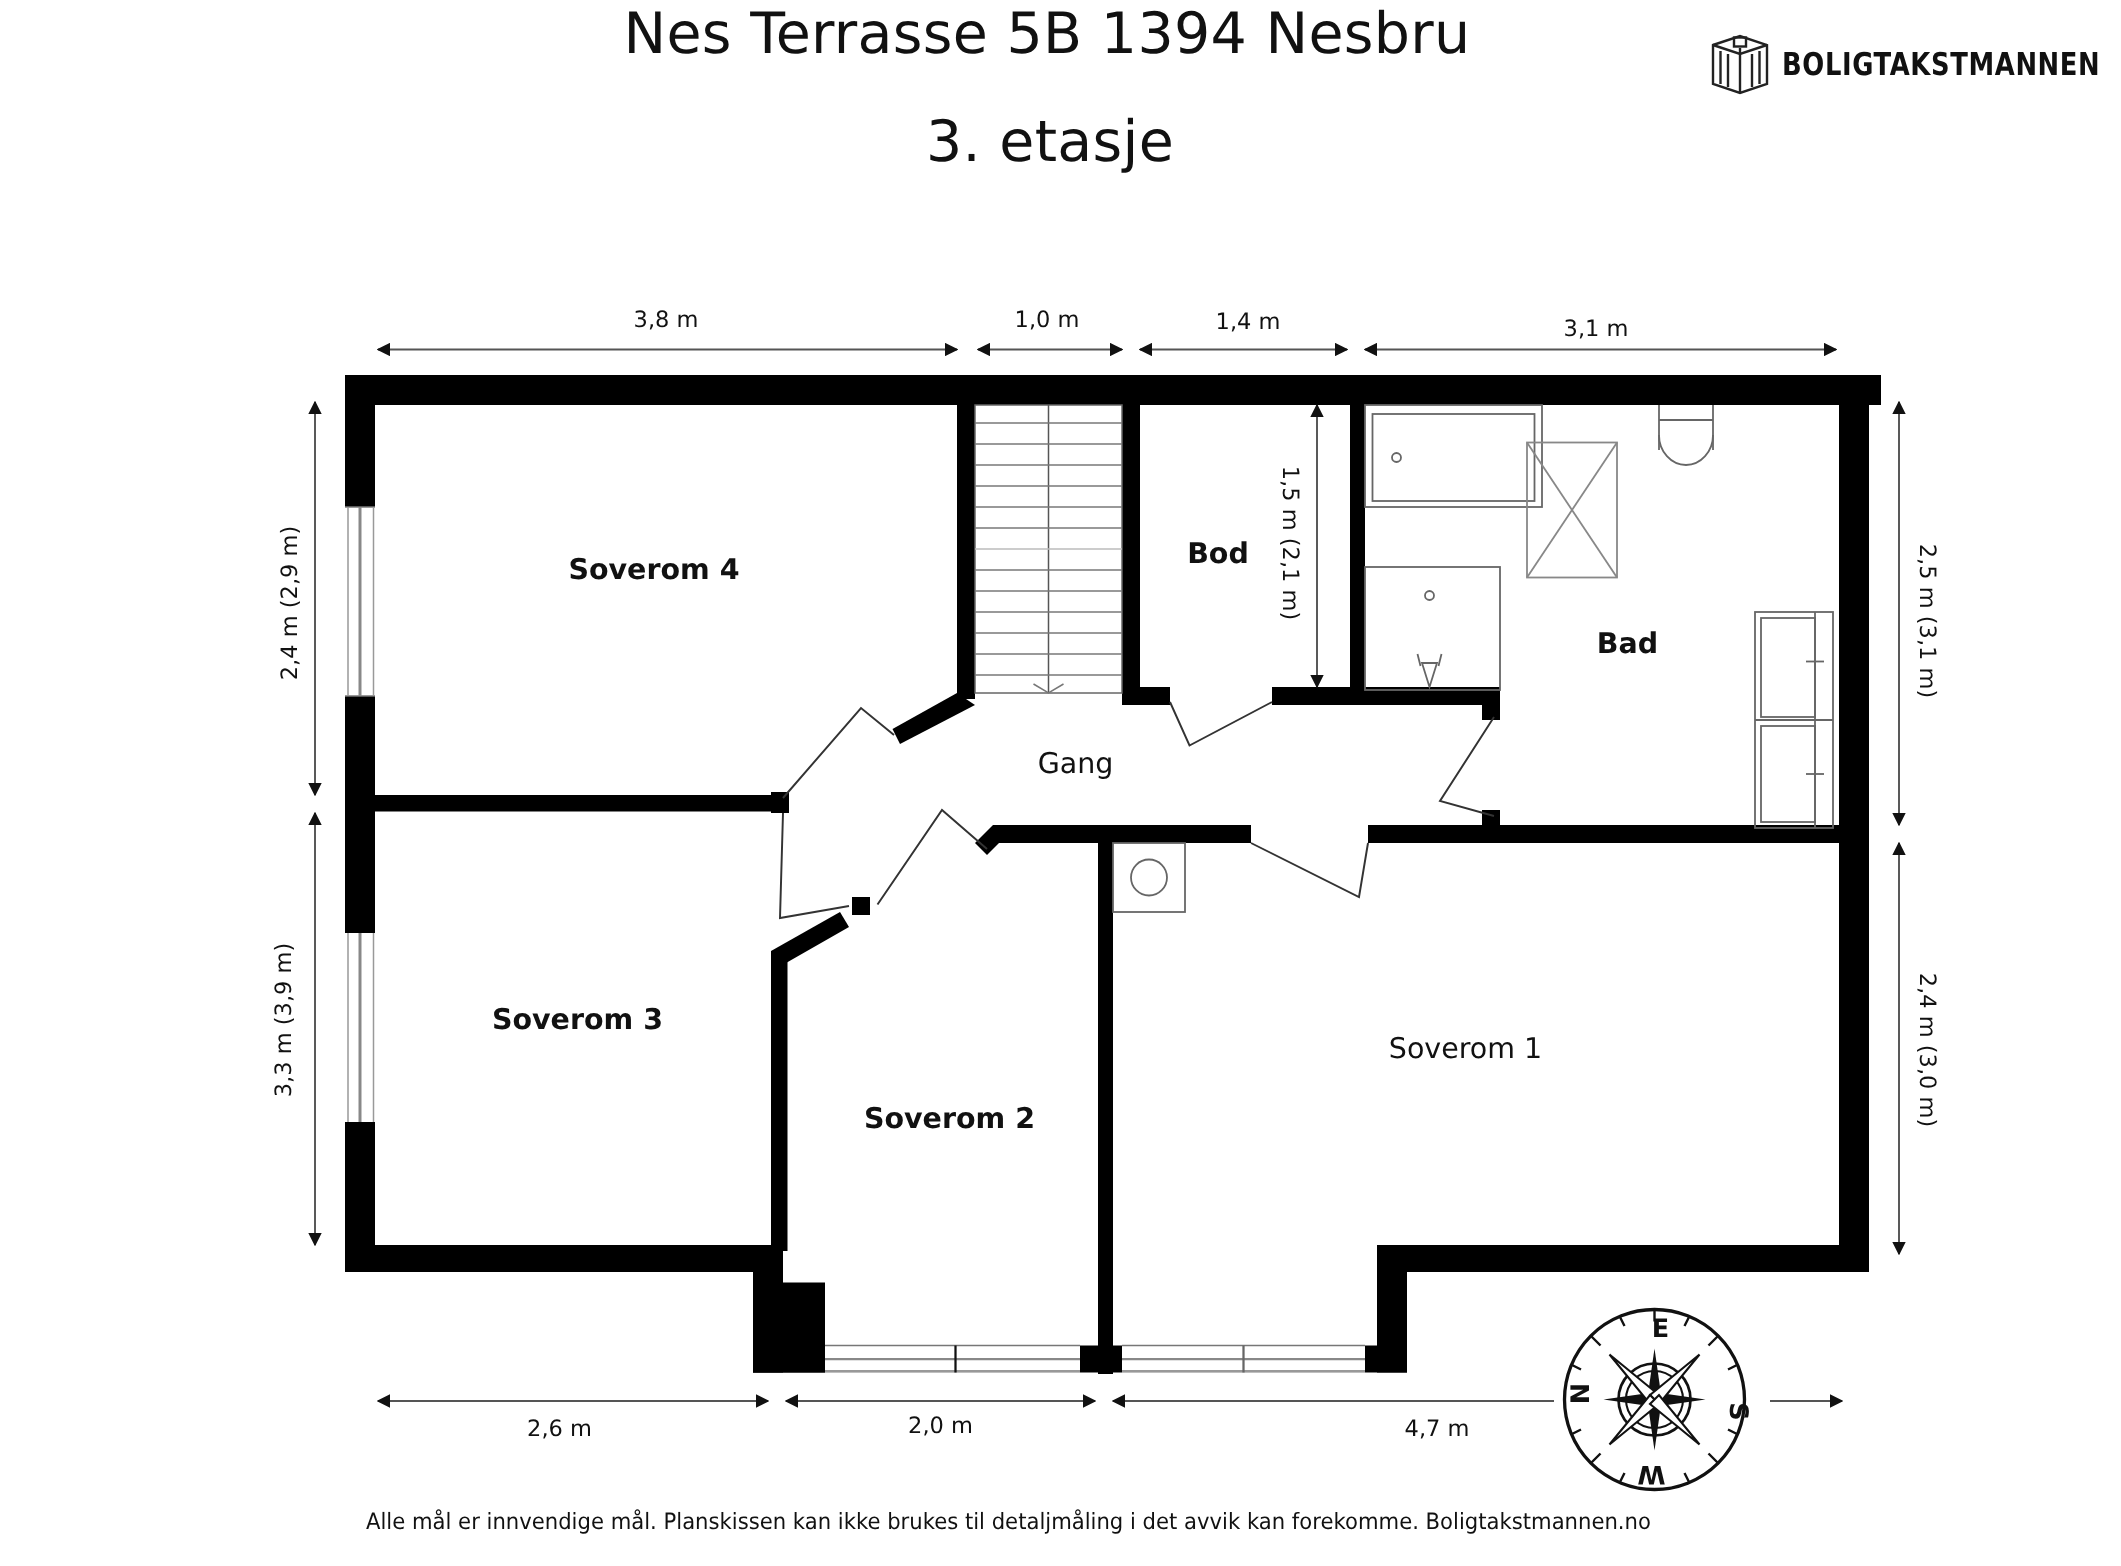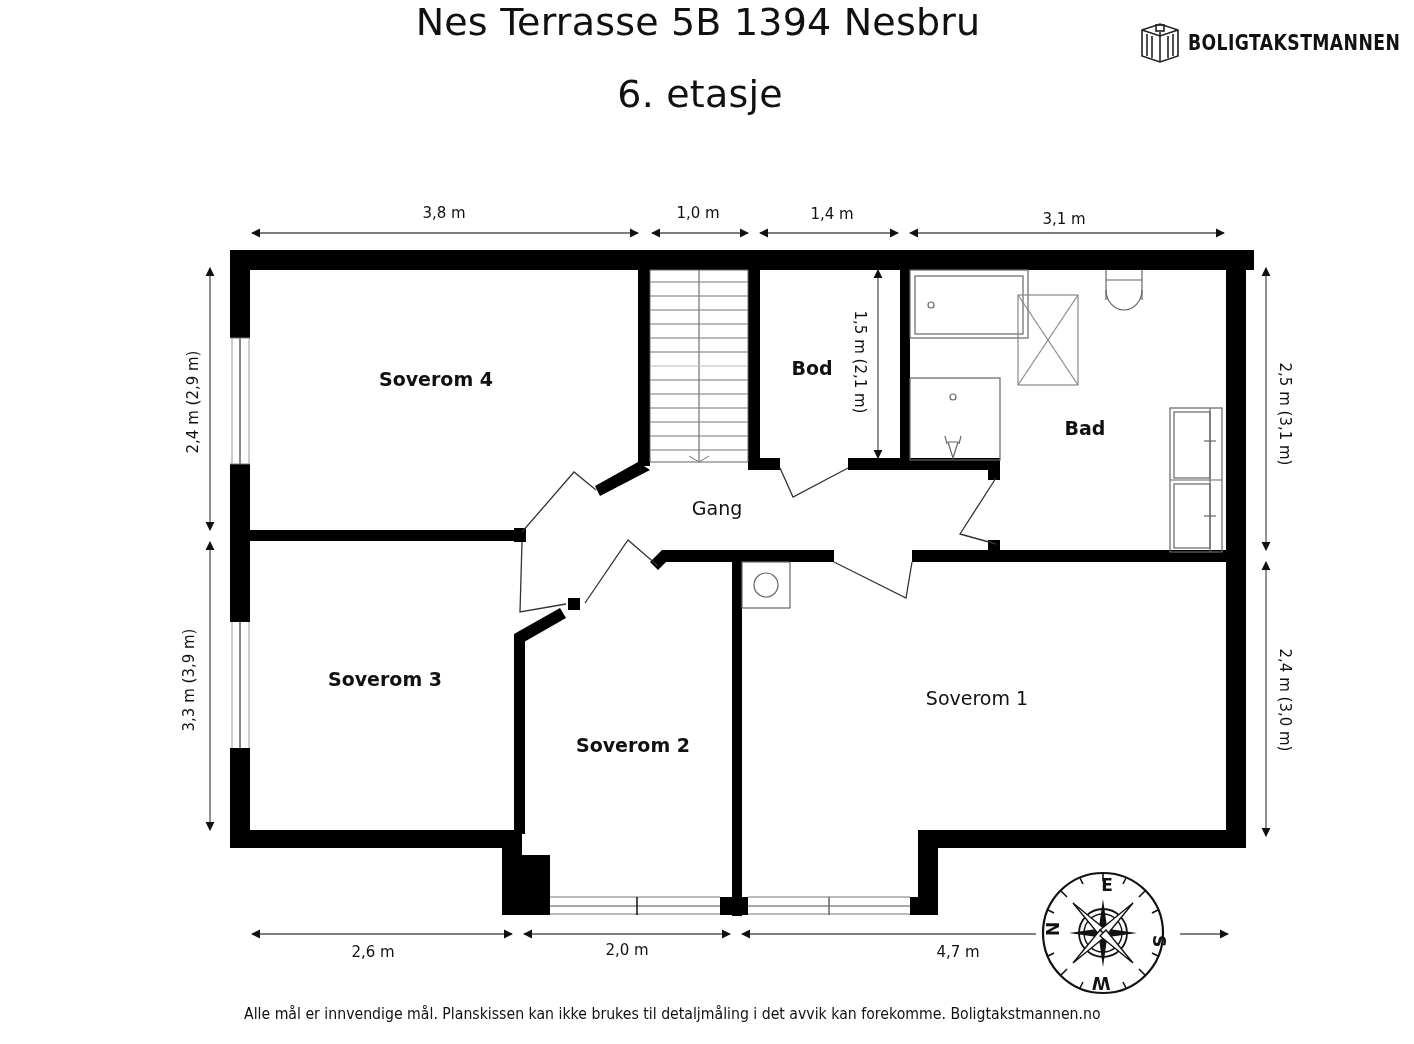--- a/index.html
+++ b/index.html
@@ -13,21 +13,21 @@
     svg.plan { position: absolute; left: 0; top: 0; }
     .room-label { font-family: "DejaVu Sans", sans-serif; font-size: 19px; fill: #111; }
     .room-label.bold { font-weight: bold; }
     .dim { font-family: "DejaVu Sans", sans-serif; font-size: 15px; fill: #111; }
     .footer { position: absolute; left: 244px; top: 1005px; font-family: "DejaVu Sans", sans-serif; font-size: 15px; color: #111; transform: scaleX(0.94); transform-origin: left center; white-space: nowrap; }
   </style>
 </head>
 <body>
 
 <div class="title line1"><span>Nes Terrasse 5B 1394 Nesbru</span></div>
-<div class="title line2">6. etasje</div>
+<div class="title line2">3. etasje</div>
 
 <div class="logo">
   <svg width="44" height="42" viewBox="0 0 44 42">
     <g fill="none" stroke="#222" stroke-width="1.6">
       <polygon points="4,8 22,2 40,8 40,34 22,40 4,34"></polygon>
       <line x1="22" y1="10" x2="22" y2="40"></line>
       <polyline points="4,8 22,14 40,8"></polyline>
       <line x1="9" y1="12" x2="9" y2="34"></line>
       <line x1="14" y1="14" x2="14" y2="36"></line>
       <line x1="30" y1="14" x2="30" y2="36"></line>

